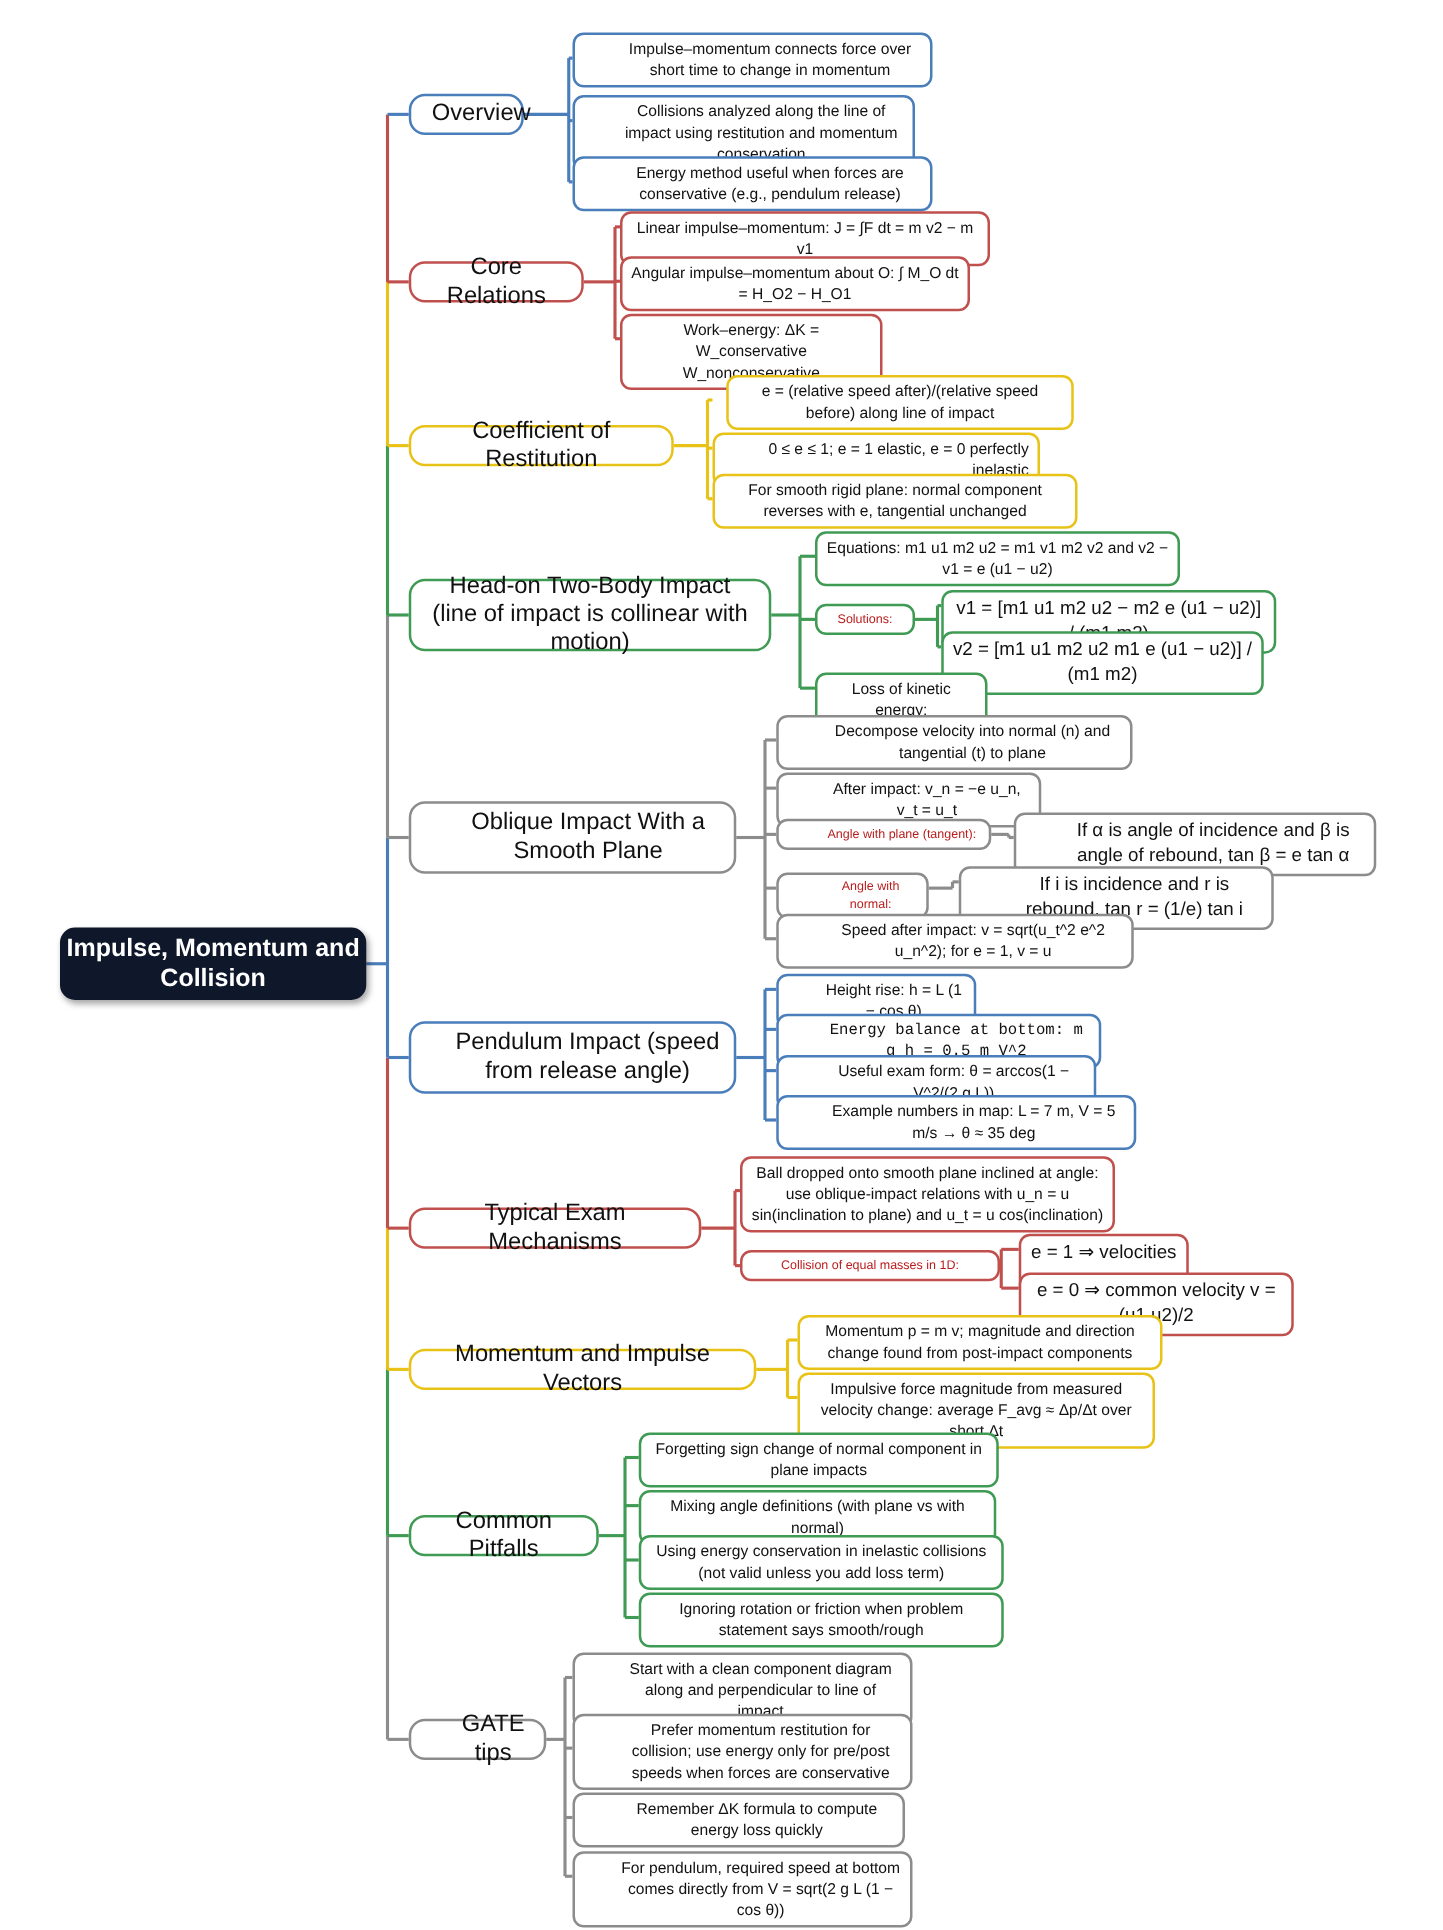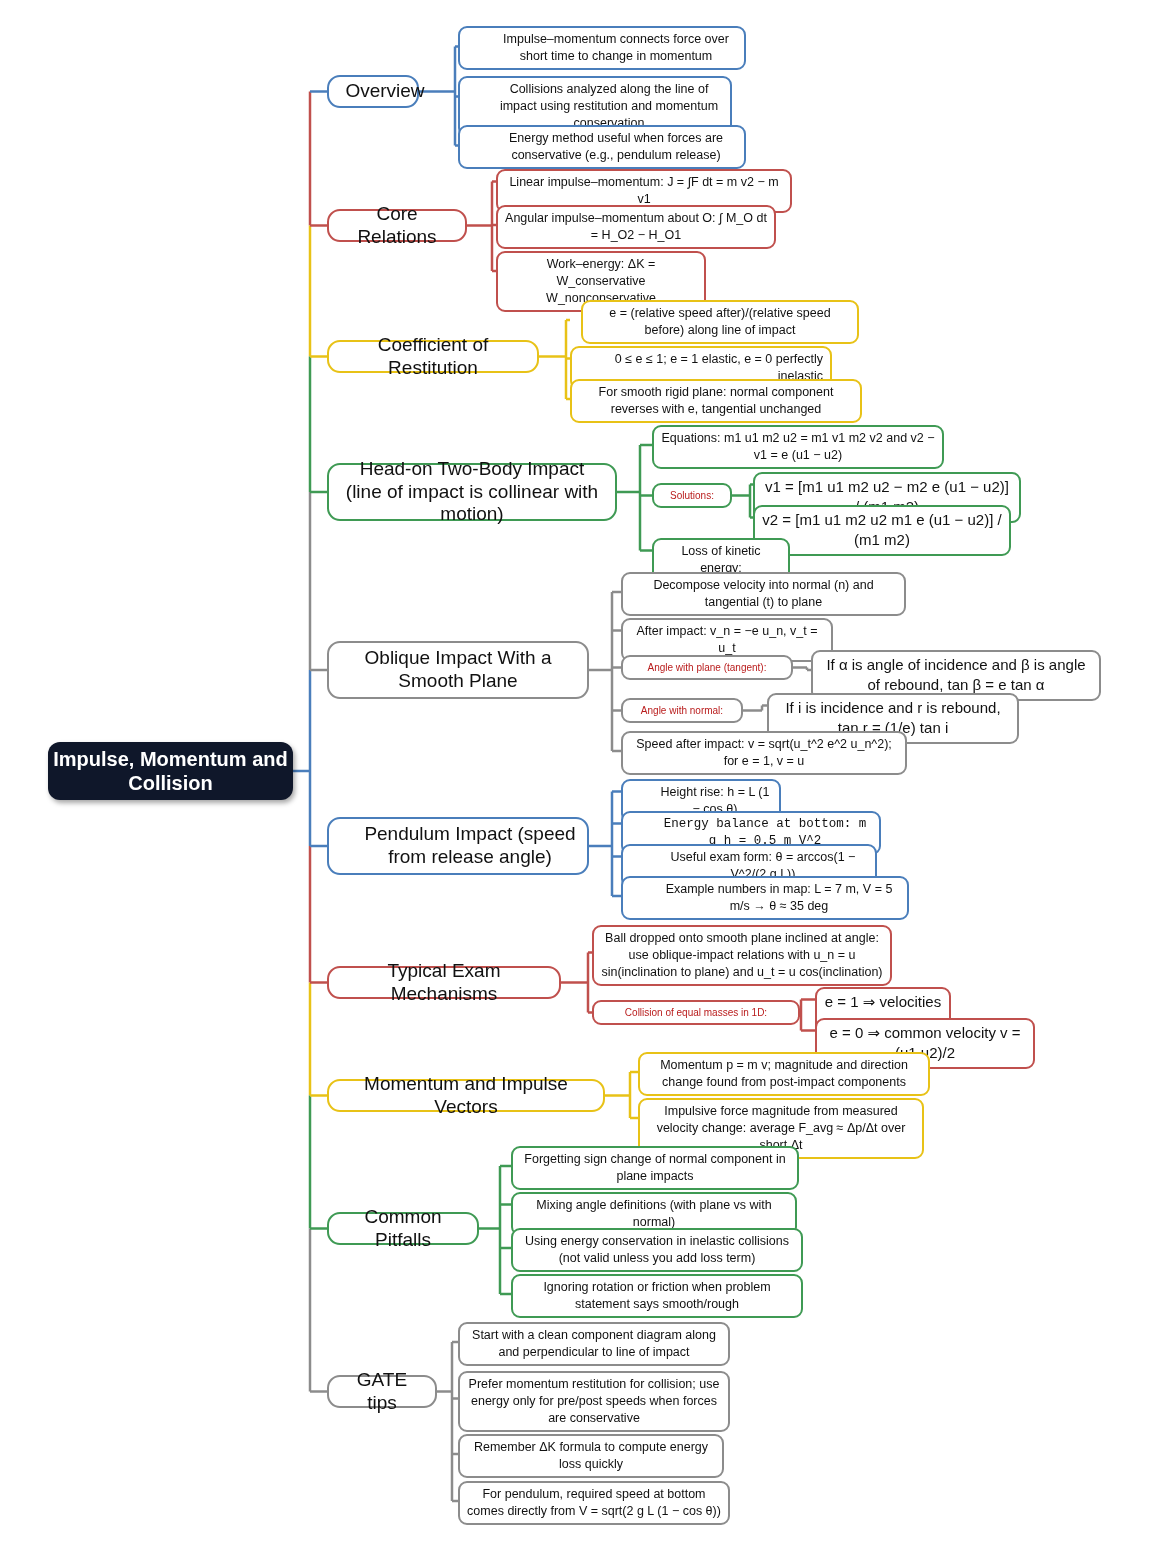--- a/index.html
+++ b/index.html
@@ -25,21 +25,21 @@
   .leaf3{border-width:2px;border-style:solid;border-radius:9px;font-size:15px;
          line-height:1.35;padding:3px 7px;color:#111;}
   
   .midnode{border-width:2px;border-style:solid;border-radius:9px;font-size:10px;
            line-height:1.35;padding:3px 7px;color:#b91c1c;}
 
   .c-blue  {border-color:#4a7ebb;padding-left:35px;}
   .c-red   {border-color:#c0504d;}
   .c-gold  {border-color:#e8c217;}
   .c-green {border-color:#3f9a54;}
-  .c-gray  {border-color:#8c8c8c;}
+  .c-gray  {border-color:#8c8c8c;padding-left:36px;}
 </style>
 </head>
 <body>
 
 <div id="map">
   <svg id="wires">
       <path d="M 293 771 H 310" stroke="#4a7ebb" stroke-width="2.5" fill="none" stroke-linecap="butt" stroke-linejoin="miter"></path>
       <path d="M 310 91.5 V 225.5" stroke="#c0504d" stroke-width="2.5" fill="none" stroke-linecap="butt" stroke-linejoin="miter"></path>
       <path d="M 310 225.5 V 356.5" stroke="#e8c217" stroke-width="2.5" fill="none" stroke-linecap="butt" stroke-linejoin="miter"></path>
       <path d="M 310 356.5 V 492" stroke="#3f9a54" stroke-width="2.5" fill="none" stroke-linecap="butt" stroke-linejoin="miter"></path>

